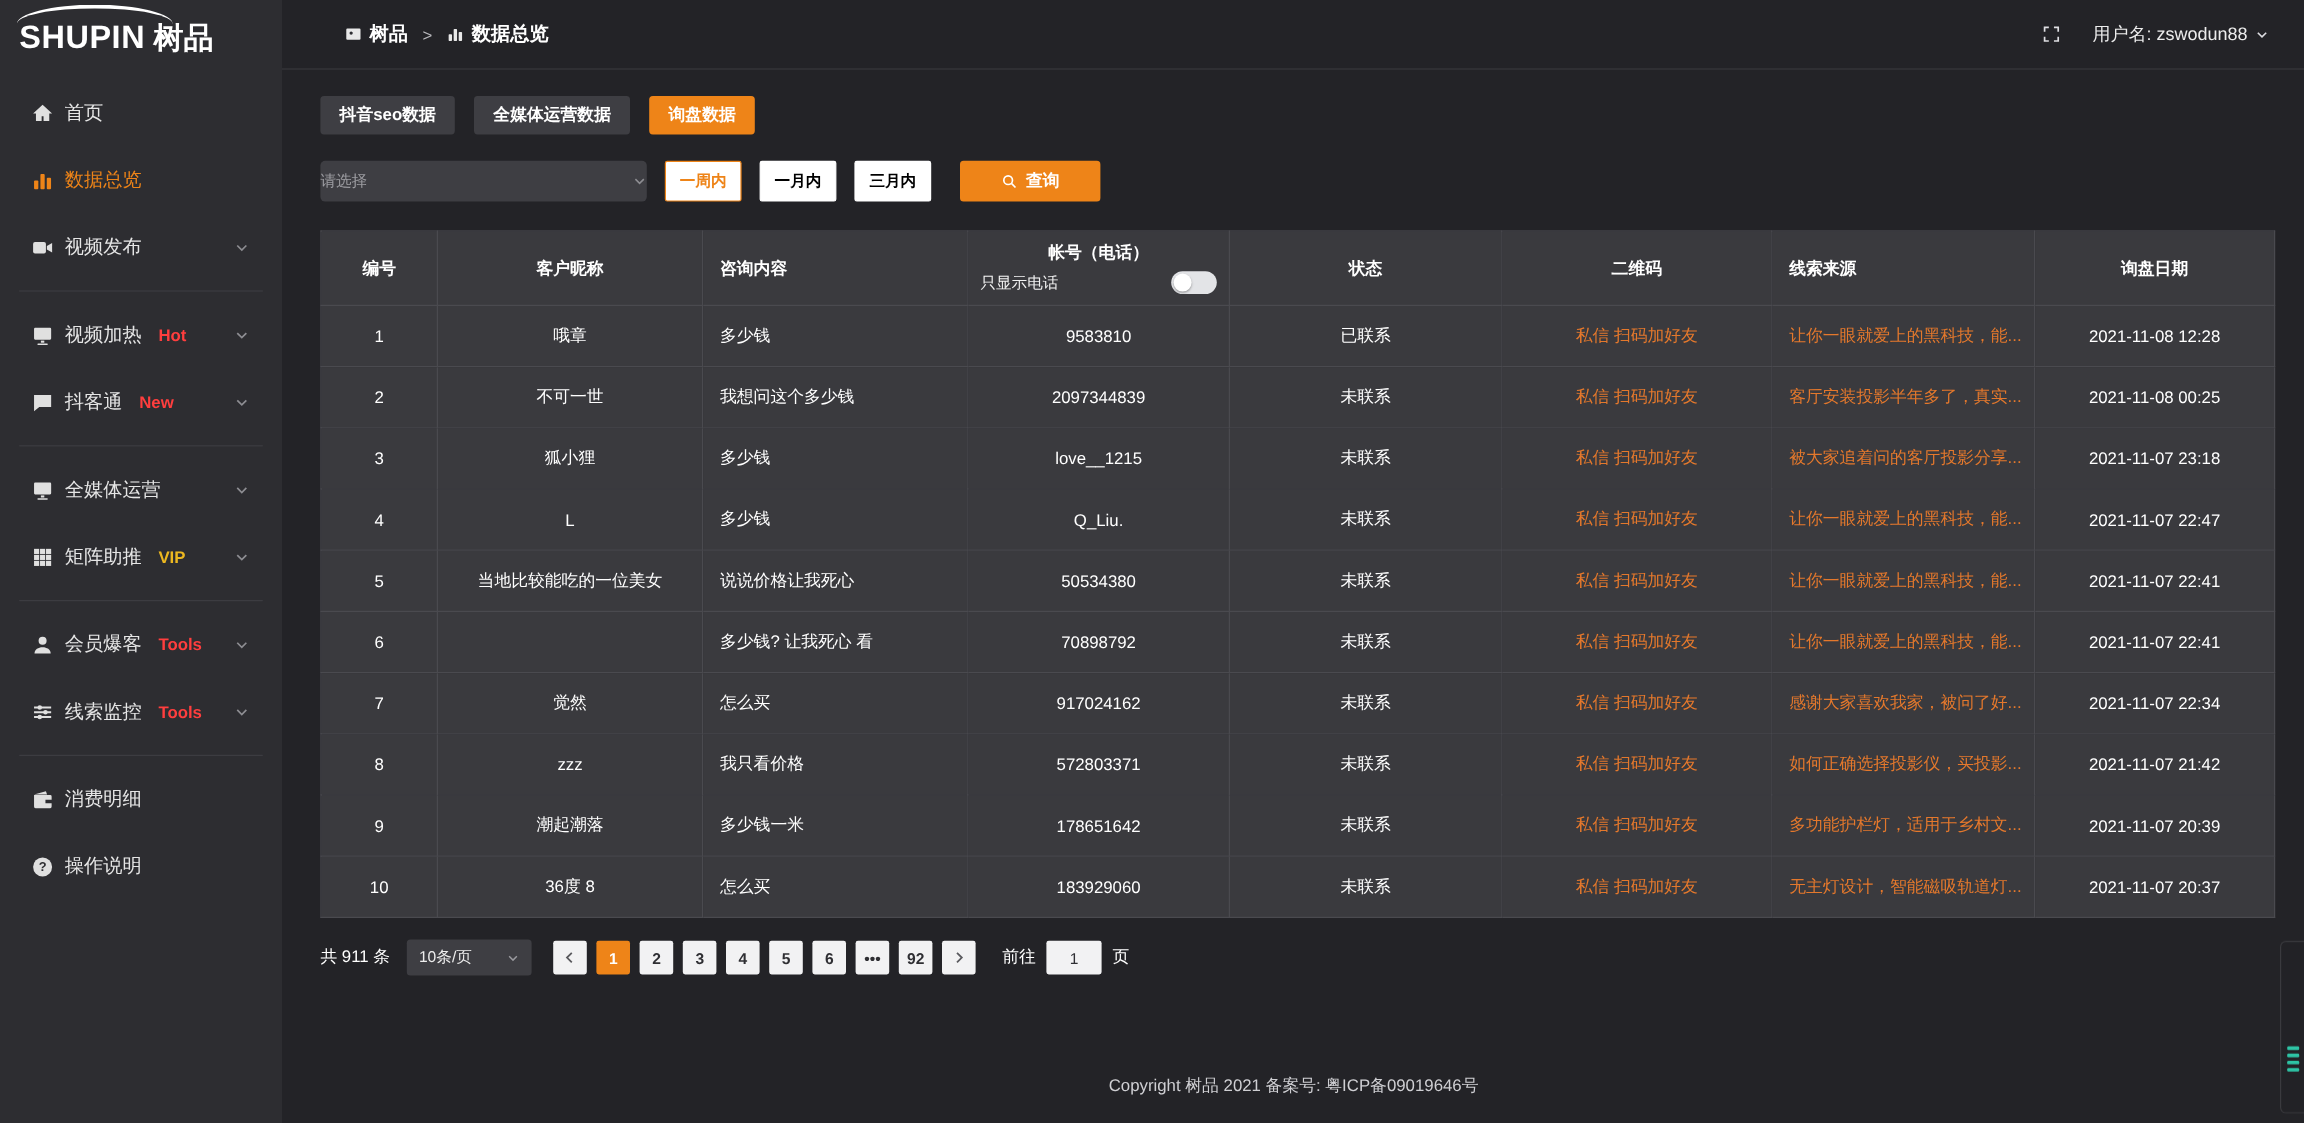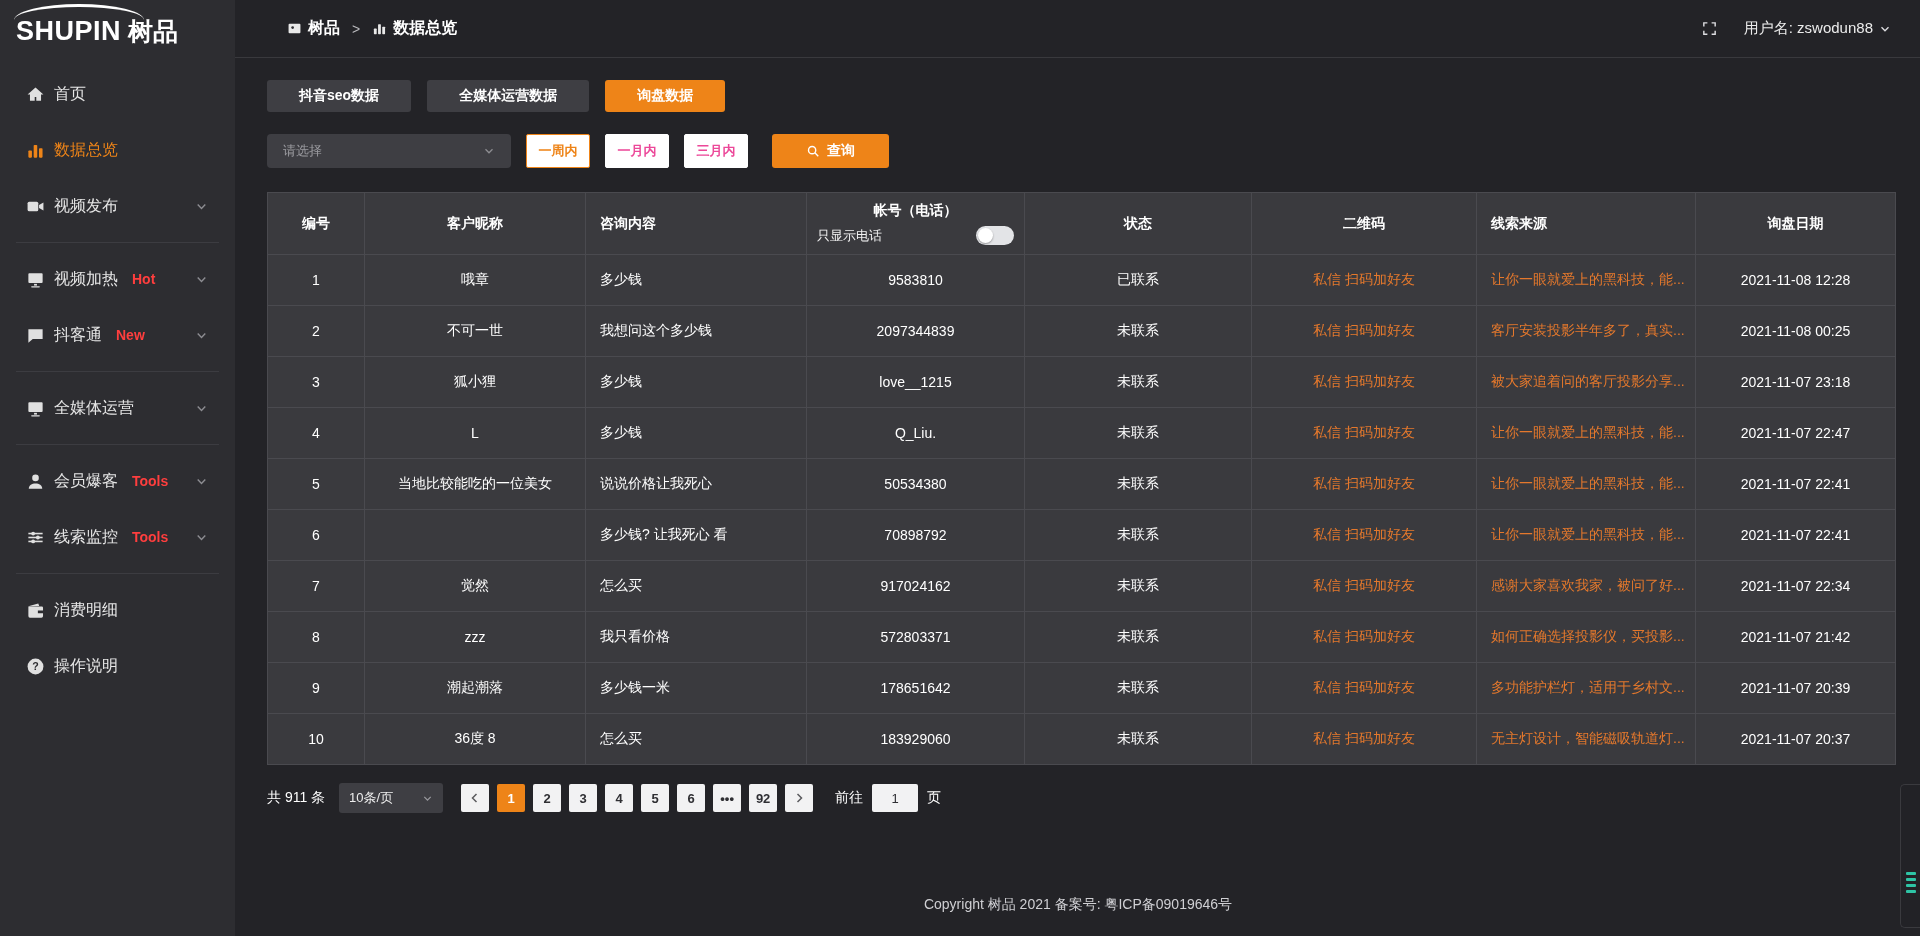--- a/index.html
+++ b/index.html
@@ -42,28 +42,28 @@
   .crumb-sep{color:#b9b9bd;margin:0 12px;font-size:14px;font-weight:400;}
   .userbox{display:flex;align-items:center;color:#ececec;font-size:15px;gap:26px;}
   .user-name{display:flex;align-items:center;gap:6px;cursor:pointer;}
   .userbox .icn{width:17px;height:17px;color:#dedee2;cursor:pointer;}
   .user-name .icn{width:12px;height:12px;}
 
   .content{flex:1;padding:22px 25px 0 32px;}
 
   
   .tabs{display:flex;gap:16px;}
-  .tab{height:32px;padding:0 32px;background:var(--panel);color:#fff;border:none;border-radius:3px;font-size:14px;font-weight:700;cursor:pointer;}
+  .tab{height:32px;padding:0 16px;background:var(--panel);color:#fff;border:none;border-radius:3px;font-size:14px;font-weight:700;cursor:pointer;}
   .tab.active{background:var(--accent);}
 
   
   .filters{margin-top:22px;display:flex;align-items:center;}
-  .select{width:244px;height:34px;background:var(--panel);border-radius:4px;display:flex;align-items:center;justify-content:space-between;padding:0 16px;color:var(--muted);font-size:13px;cursor:pointer;}
+  .select{width:272px;height:34px;background:var(--panel);border-radius:4px;display:flex;align-items:center;justify-content:space-between;padding:0 0;color:var(--muted);font-size:13px;cursor:pointer;}
   .select .icn{width:12px;height:12px;color:#8d8d92;}
-  .range{min-width:64px;height:34px;background:#fff;border:1px solid #fff;color:#ec4899;font-size:13px;margin-left:15px;border-radius:2px;cursor:pointer;font-weight:700;}
+  .range{min-width:64px;height:34px;background:#fff;border:1px solid #fff;color:#000000;font-size:13px;margin-left:15px;border-radius:2px;cursor:pointer;font-weight:700;}
   .range.active{border-color:var(--accent);color:var(--accent);}
   .query-btn{margin-left:24px;height:34px;padding:0 34px;background:var(--accent);color:#fff;border:none;border-radius:3px;font-size:14px;font-weight:700;display:flex;align-items:center;gap:7px;cursor:pointer;}
   .query-btn .icn{width:14px;height:14px;}
 
   
   table.data{margin-top:24px;border-collapse:collapse;table-layout:fixed;width:1628px;}
   .data th,.data td{border:1px solid var(--cellborder);background:var(--cell);color:var(--text);font-size:14px;text-align:center;height:51px;padding:0 10px;overflow:hidden;white-space:nowrap;text-overflow:ellipsis;}
   .data thead th{height:62px;font-weight:700;}
   .data td.left,.data th.left{text-align:left;padding-left:14px;}
   .toggle-line{display:flex;align-items:center;justify-content:space-between;gap:8px;margin-top:6px;font-weight:400;font-size:13px;color:#f2f2f2;}
@@ -170,20 +170,42 @@
         <div class="menu-divider"></div>
         <div class="menu-item">
           <span class="icn">
             <svg viewBox="0 0 24 24" fill="currentColor">
               <rect x="3" y="4" width="18" height="12.5" rx="1.2"></rect>
               <rect x="10.2" y="17.5" width="3.6" height="2.2"></rect>
               <rect x="6.5" y="20.4" width="11" height="1.6" rx=".8"></rect>
             </svg>
           </span>
           <span class="menu-label">全媒体运营</span>
+          <span class="icn menu-chevron">
+            <svg viewBox="0 0 24 24" fill="none" stroke="currentColor" stroke-width="2.6">
+              <polyline points="5 8.5 12 15.5 19 8.5"></polyline>
+            </svg>
+          </span>
+        </div>
+        <div class="menu-item">
+          <span class="icn">
+            <svg viewBox="0 0 24 24" fill="currentColor">
+              <rect x="3" y="3" width="5.4" height="5.4"></rect>
+              <rect x="9.3" y="3" width="5.4" height="5.4"></rect>
+              <rect x="15.6" y="3" width="5.4" height="5.4"></rect>
+              <rect x="3" y="9.3" width="5.4" height="5.4"></rect>
+              <rect x="9.3" y="9.3" width="5.4" height="5.4"></rect>
+              <rect x="15.6" y="9.3" width="5.4" height="5.4"></rect>
+              <rect x="3" y="15.6" width="5.4" height="5.4"></rect>
+              <rect x="9.3" y="15.6" width="5.4" height="5.4"></rect>
+              <rect x="15.6" y="15.6" width="5.4" height="5.4"></rect>
+            </svg>
+          </span>
+          <span class="menu-label">矩阵助推</span>
+          <span class="menu-badge" style="color: rgb(237, 184, 32);">VIP</span>
           <span class="icn menu-chevron">
             <svg viewBox="0 0 24 24" fill="none" stroke="currentColor" stroke-width="2.6">
               <polyline points="5 8.5 12 15.5 19 8.5"></polyline>
             </svg>
           </span>
         </div>
         <div class="menu-divider"></div>
         <div class="menu-item">
           <span class="icn">
             <svg viewBox="0 0 24 24" fill="currentColor">

